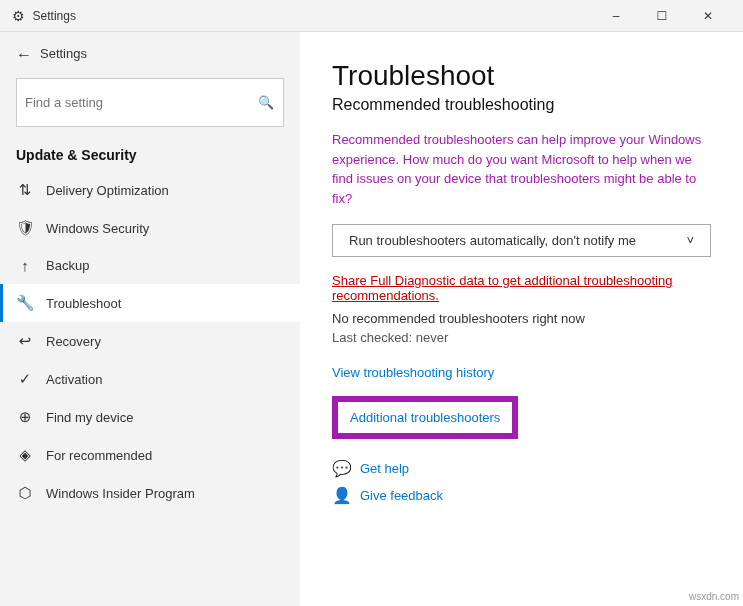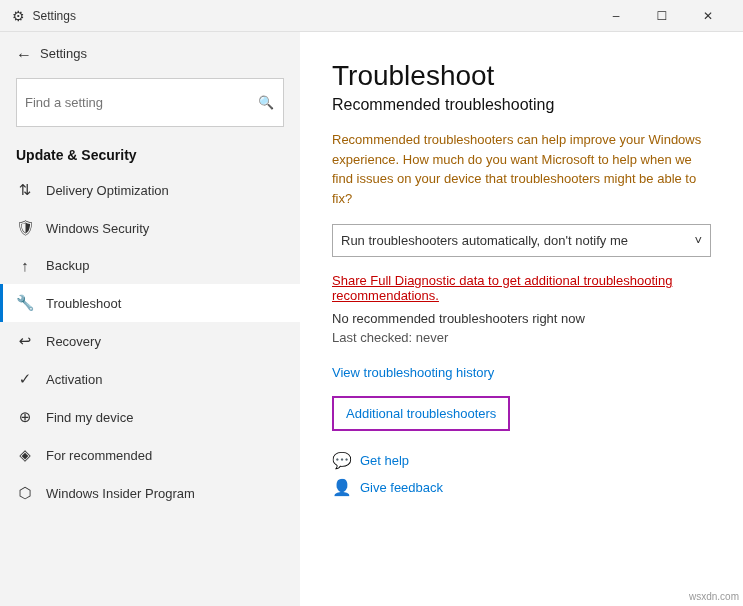--- a/index.html
+++ b/index.html
@@ -139,30 +139,30 @@
       margin-bottom: 4px;
     }
     .content-subtitle {
       font-size: 16px;
       font-weight: 400;
       color: #111;
       margin-bottom: 16px;
     }
     .content-desc {
       font-size: 13px;
-      color: #a16207;
+      color: #a21caf;
       line-height: 1.5;
       margin-bottom: 16px;
     }
     .dropdown-select {
       display: flex;
       align-items: center;
       justify-content: space-between;
       border: 1px solid #aaa;
-      padding: 8px 8px;
+      padding: 8px 16px;
       font-size: 13px;
       color: #333;
       cursor: pointer;
       background: #fff;
       margin-bottom: 16px;
       width: 100%;
     }
     .link-red {
       color: #c50000;
       font-size: 13px;
@@ -185,21 +185,21 @@
       color: #0078d4;
       font-size: 13px;
       text-decoration: none;
       cursor: pointer;
       display: block;
       margin-bottom: 16px;
     }
 
     .additional-btn-wrapper {
       display: inline-block;
-      border: 2px solid #a21caf;
+      border: 6px solid #a21caf;
       padding: 2px;
       margin-bottom: 20px;
     }
     .additional-btn {
       color: #0078d4;
       font-size: 13px;
       text-decoration: none;
       cursor: pointer;
       padding: 6px 10px;
       display: block;

